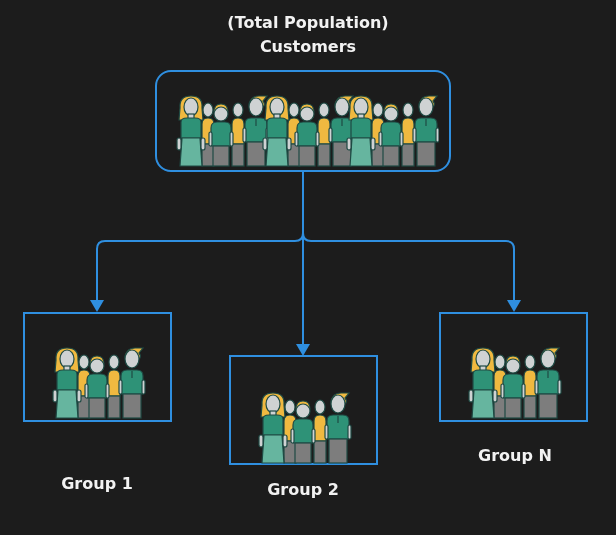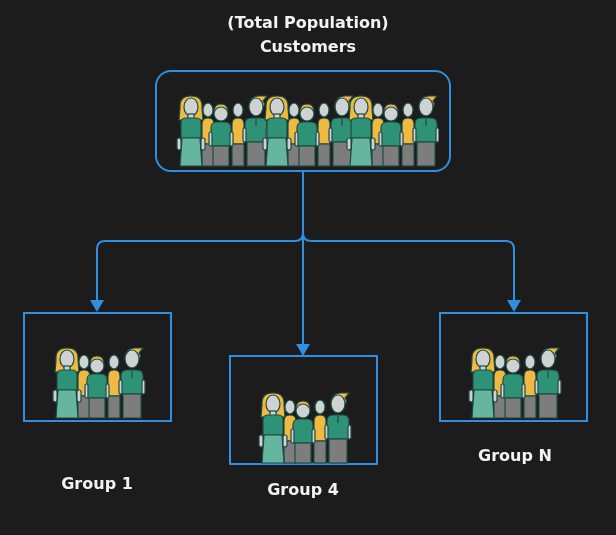--- a/index.html
+++ b/index.html
@@ -255,21 +255,21 @@
           <ellipse cx="13" cy="13" rx="7" ry="9" fill="#cfd2d3" stroke="#1f4a44" stroke-width="1.2"></ellipse>
           <path d="M2 30 Q2 24 8 24 H18 Q24 24 24 30 V48 H2 Z" fill="#2e9277" stroke="#1f4a44" stroke-width="1.2"></path>
           <line x1="13" y1="25" x2="13" y2="32" stroke="#1f4a44" stroke-width="1.2"></line>
           <rect x="4" y="48" width="18" height="24" fill="#7d7d7d" stroke="#1f4a44" stroke-width="1.2"></rect>
           <rect x="0" y="34" width="3" height="14" rx="1.5" fill="#cfd2d3" stroke="#1f4a44" stroke-width="1.2"></rect>
           <rect x="23" y="34" width="3" height="14" rx="1.5" fill="#cfd2d3" stroke="#1f4a44" stroke-width="1.2"></rect>
         </g>
       </g>
     </svg>
 </div>
-<div class="label" style="left:213px; top:480px;">Group 4</div>
+<div class="label" style="left:213px; top:480px;">Group 2</div>
 
 <div class="node" style="left:439px; top:312px; width:149px; height:110px;">
   <svg class="people group-icon" style="left:27px; top:32px;" width="95" height="74">
       <g transform="translate(1,0)">
         <g transform="translate(24,0)">
           <ellipse cx="7" cy="16" rx="5" ry="7" fill="#cfd2d3" stroke="#1f4a44" stroke-width="1.2"></ellipse>
           <path d="M1 30 Q1 24 7 24 Q13 24 13 30 V50 H1 Z" fill="#f0b940" stroke="#1f4a44" stroke-width="1.2"></path>
           <rect x="1" y="50" width="12" height="22" fill="#7d7d7d" stroke="#1f4a44" stroke-width="1.2"></rect>
         </g>
         <g transform="translate(54,0)">

